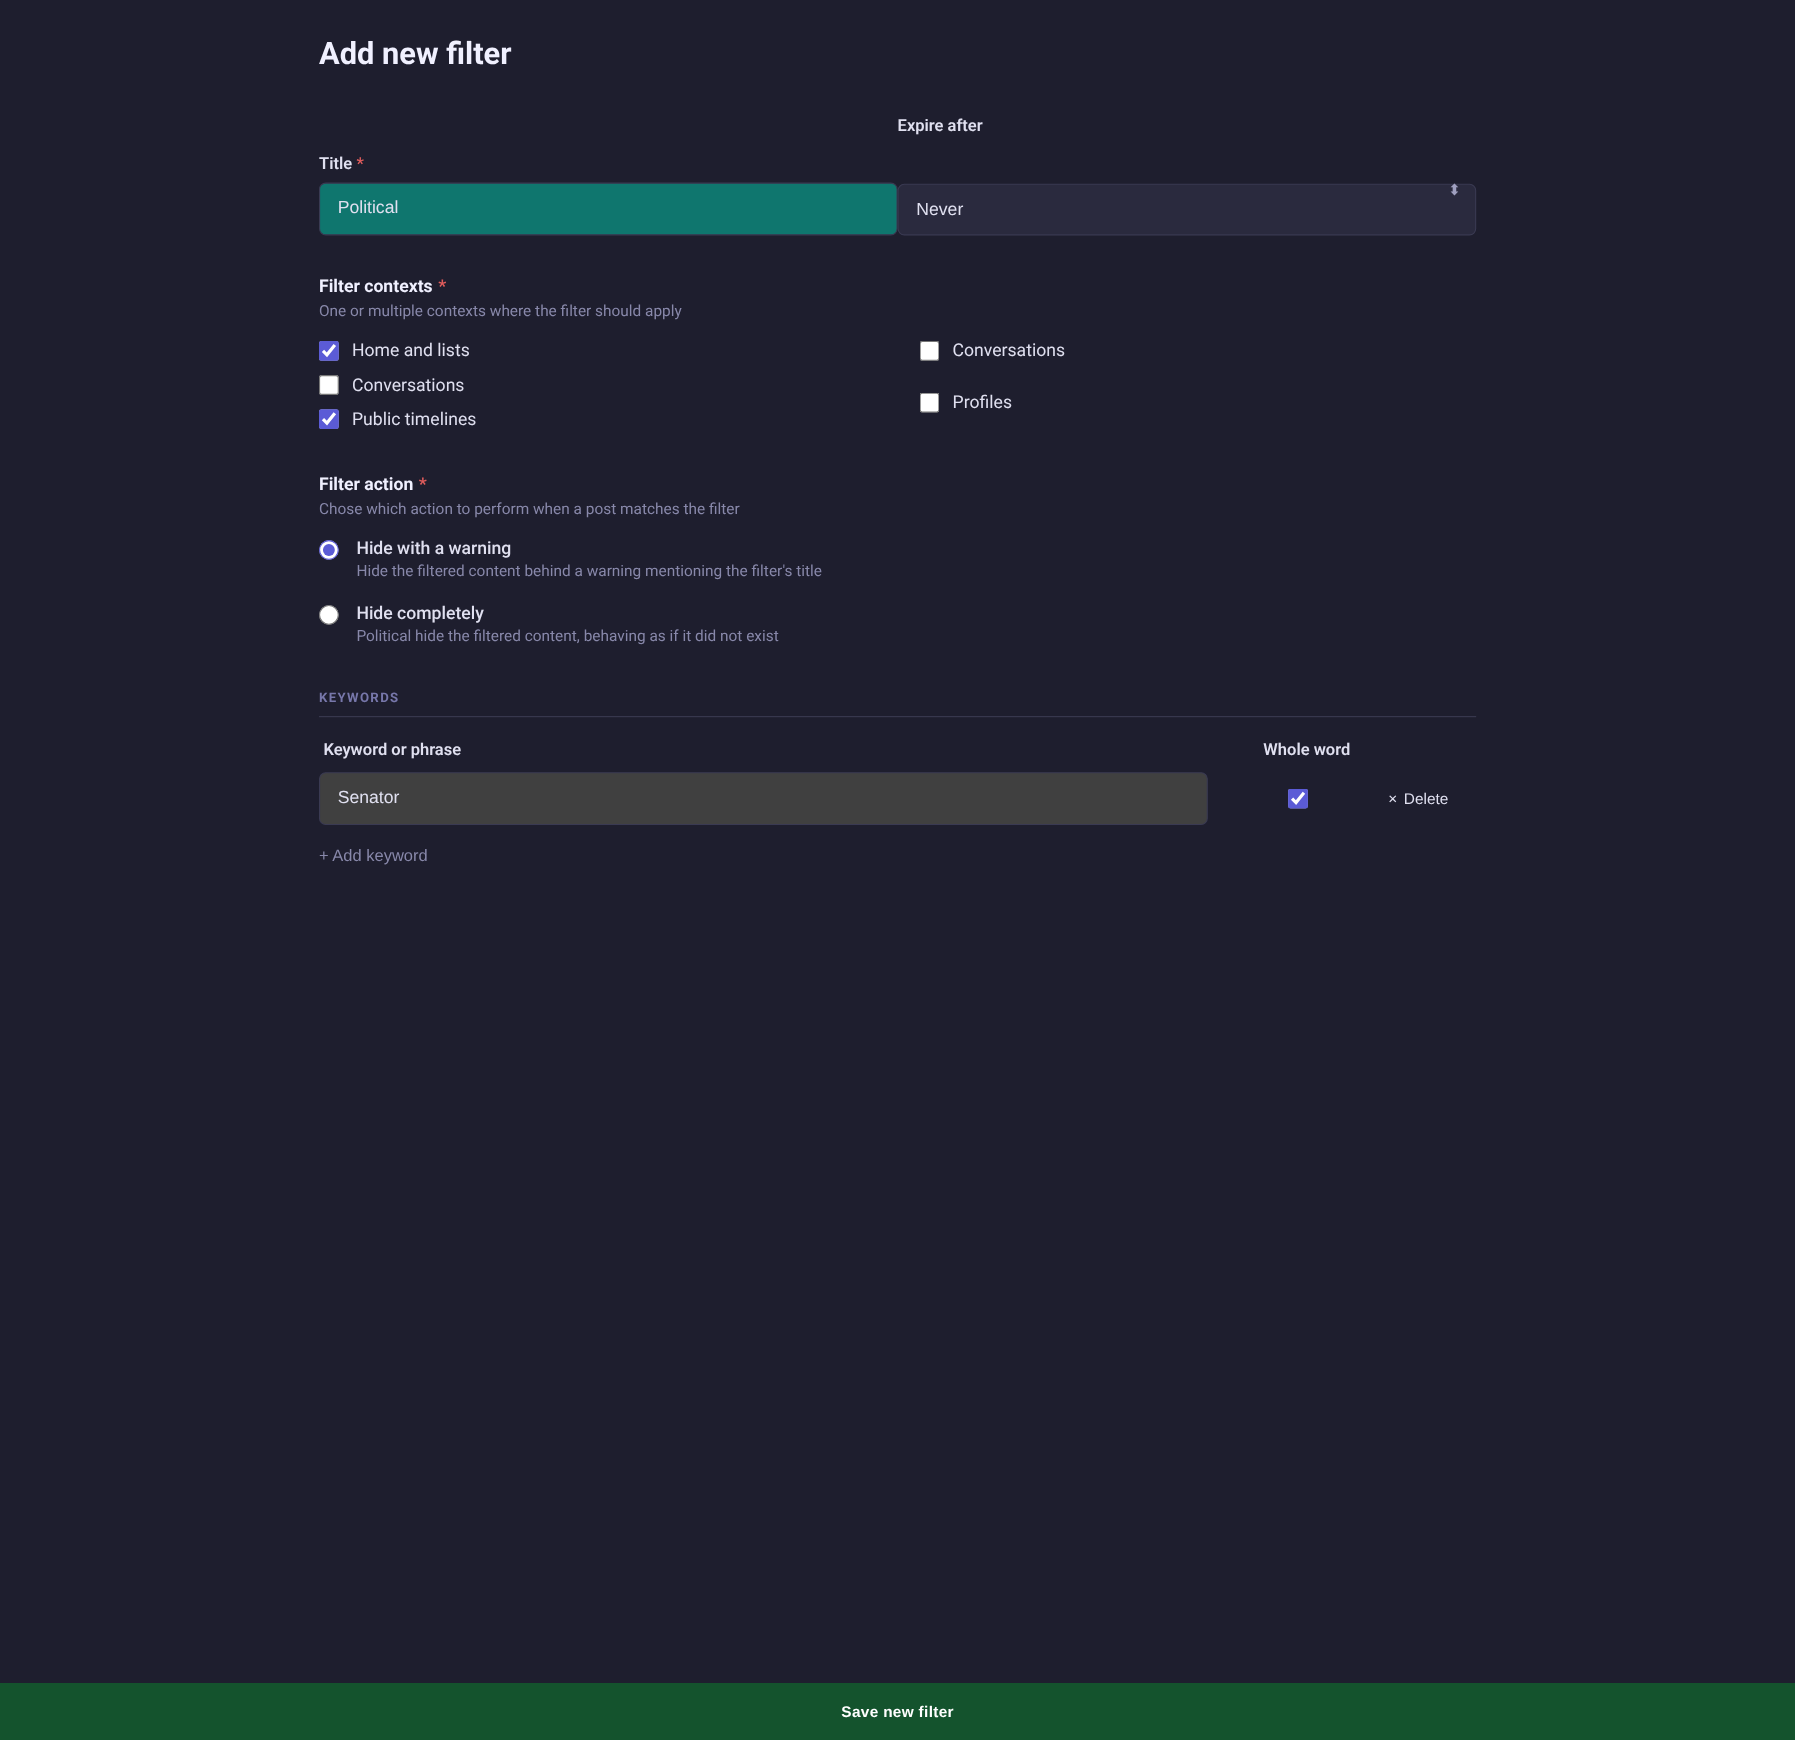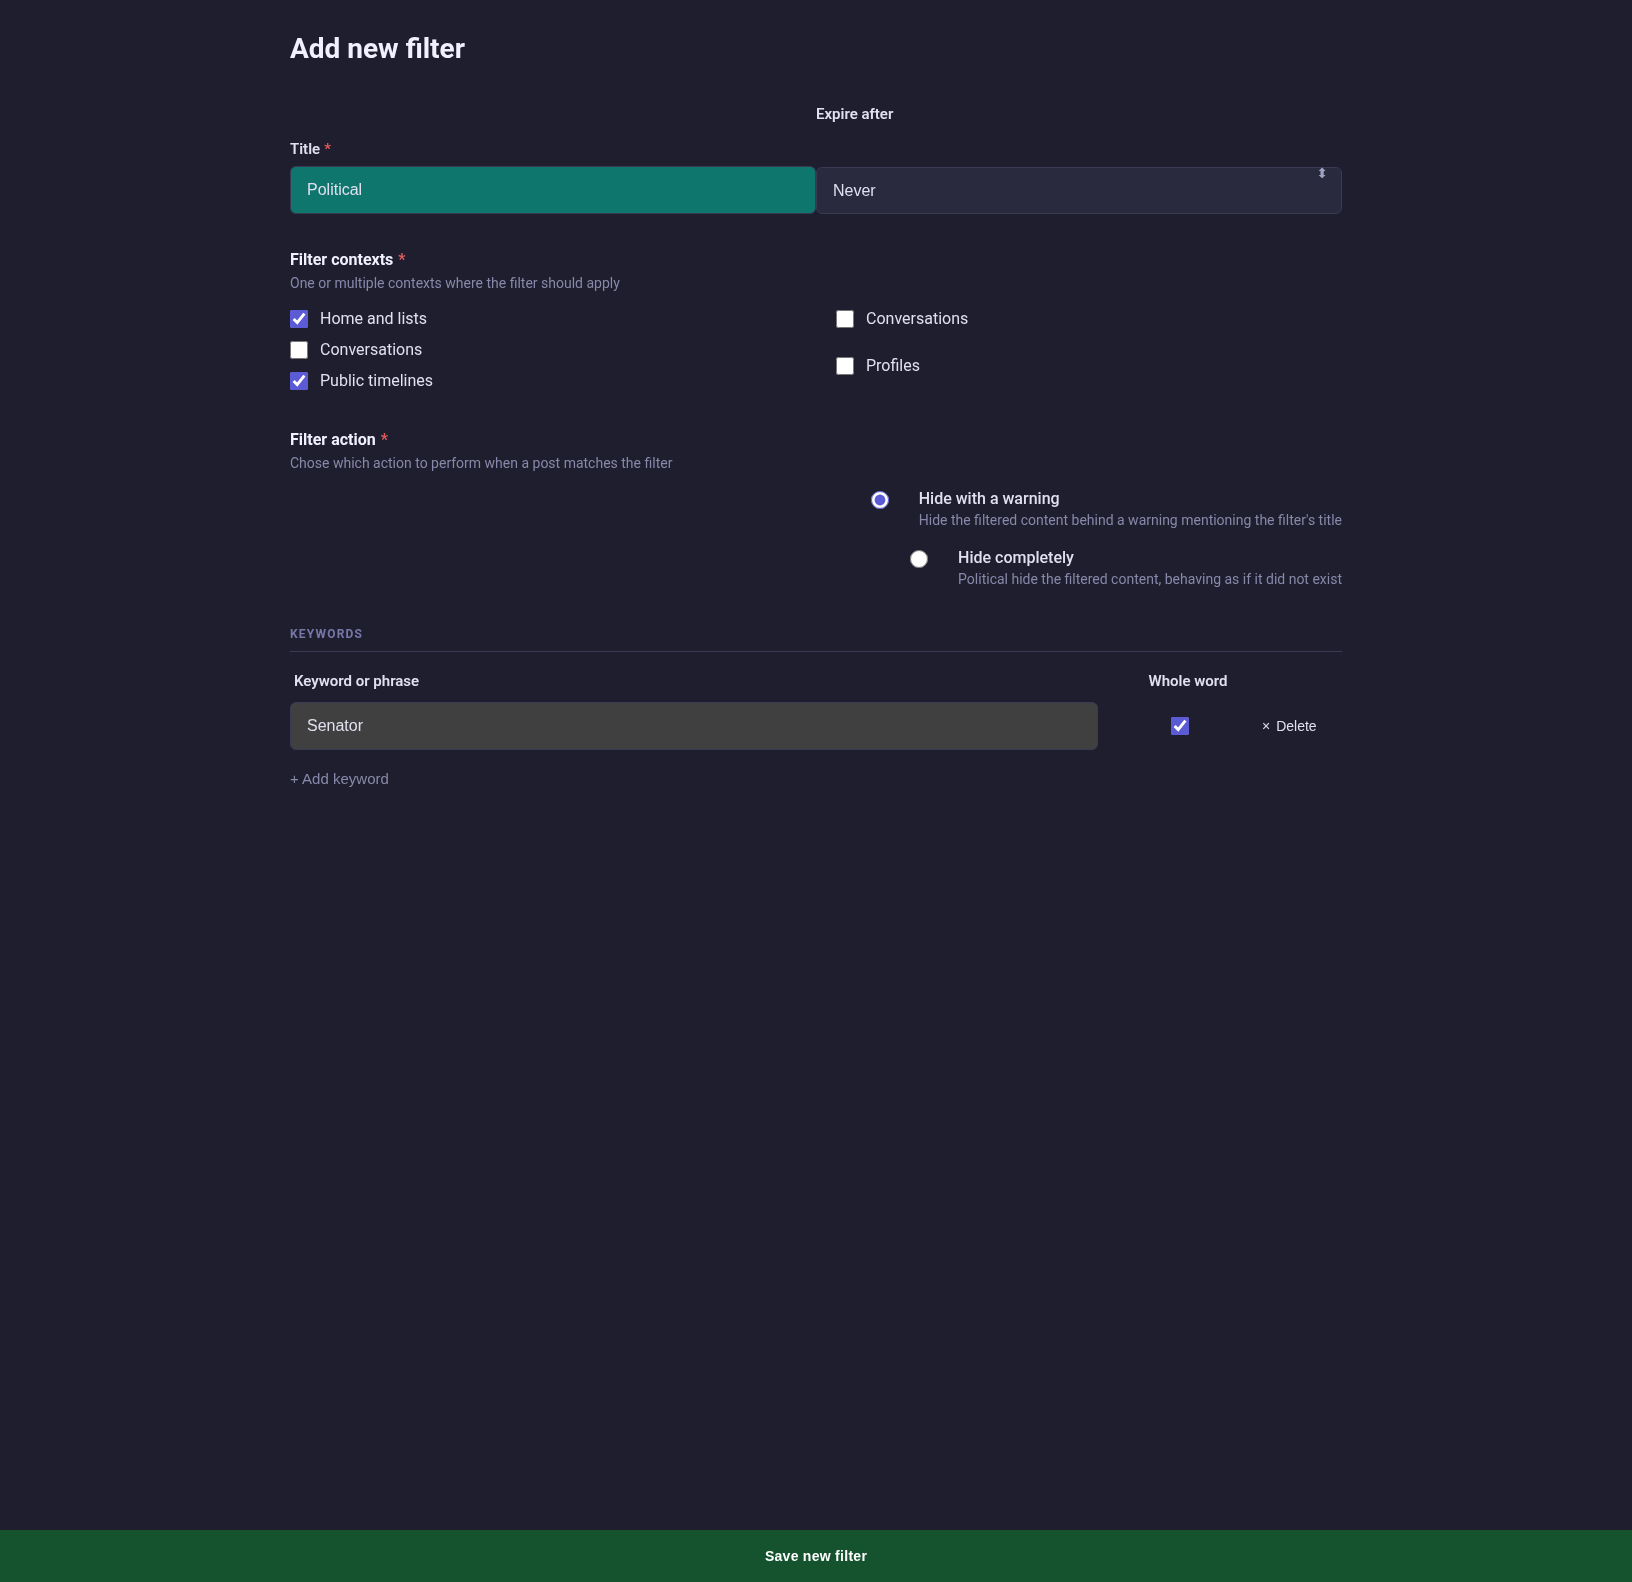--- a/index.html
+++ b/index.html
@@ -148,23 +148,22 @@
 
     .radio-group {
       display: flex;
       flex-direction: column;
       gap: 20px;
     }
 
     .radio-row {
       display: flex;
       align-items: flex-start;
-      gap: 30px;
-      cursor: pointer;
-      justify-content: flex-end;
+      gap: 16px;
+      cursor: pointer;
     }
 
     .radio-row input[type="radio"] {
       width: 18px;
       height: 18px;
       accent-color: #5b5bd6;
       cursor: pointer;
       flex-shrink: 0;
       margin-top: 2px;
     }

